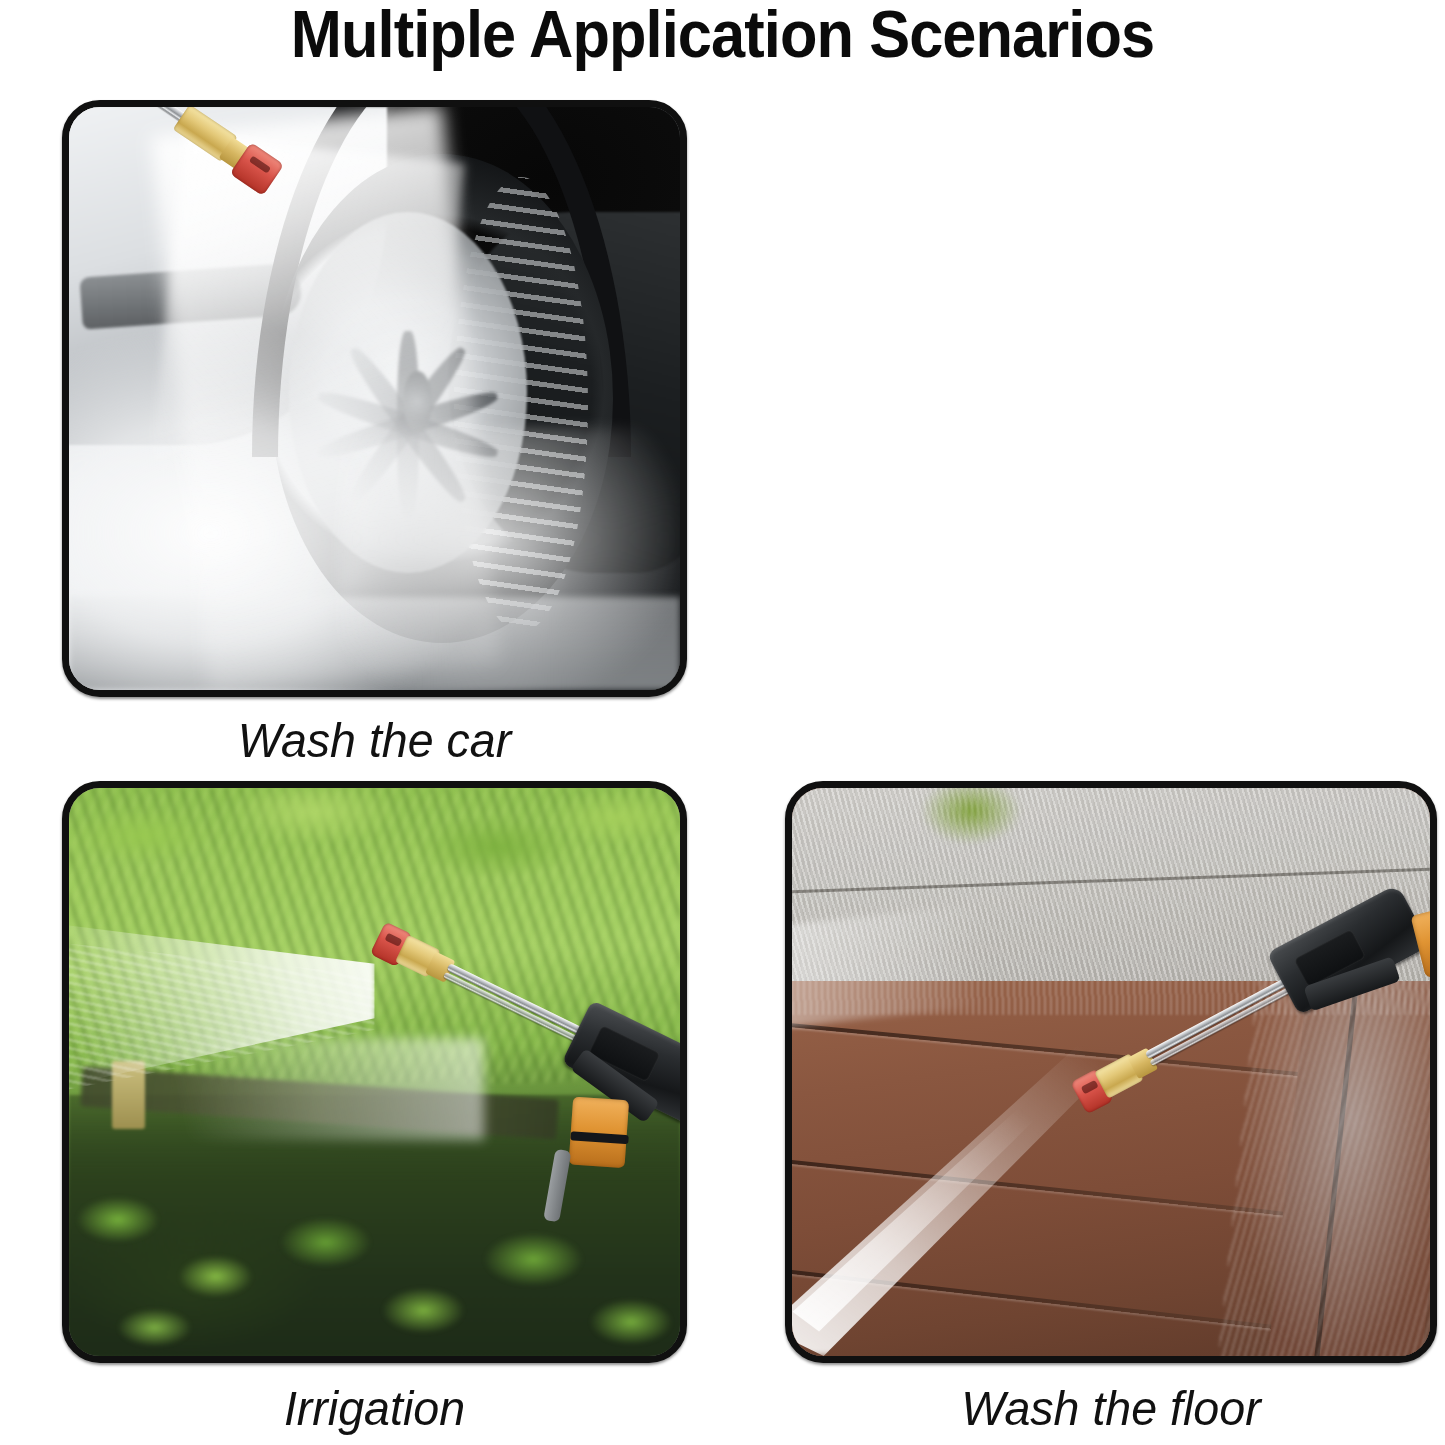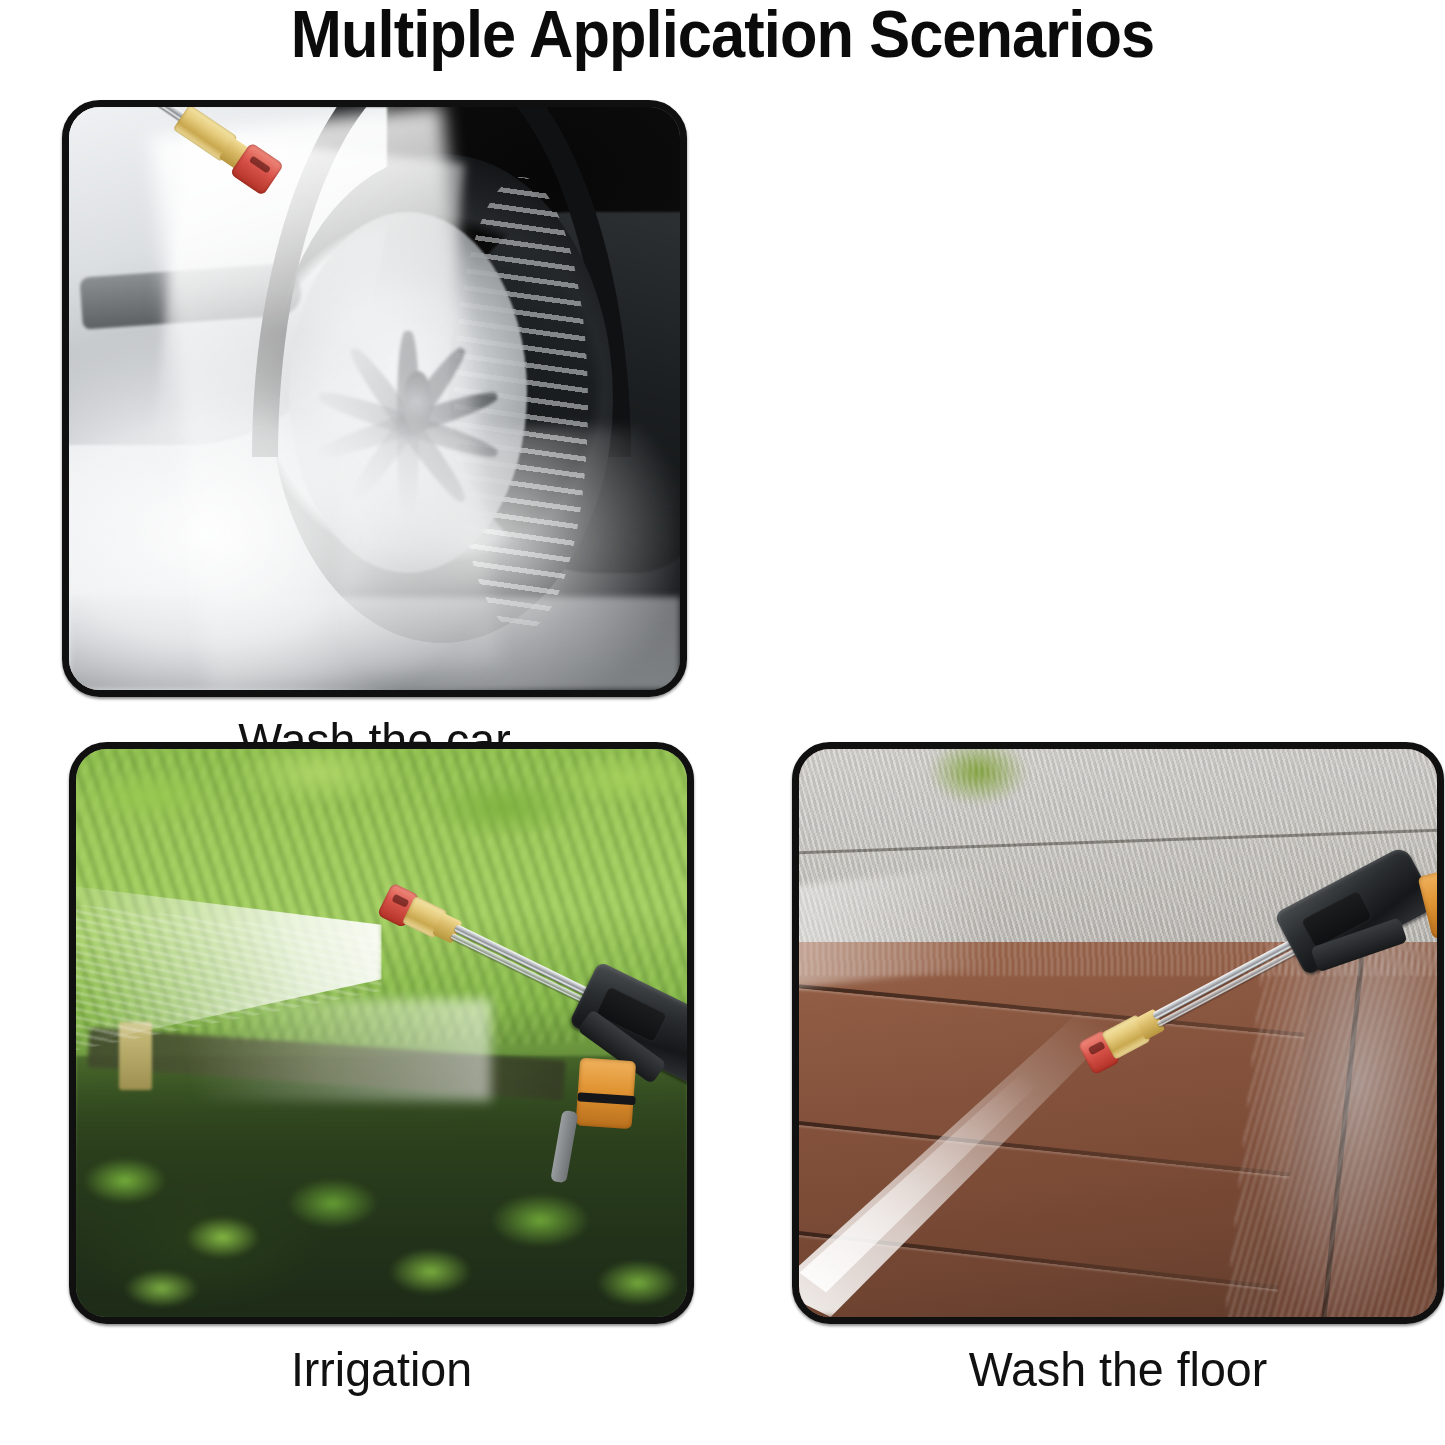--- a/index.html
+++ b/index.html
@@ -21,23 +21,23 @@
     letter-spacing:-1px;
     color:#0b0b0b;
     line-height:76px;
     white-space:nowrap;
     transform:scaleX(0.93);
   }
 
   
   #scenario-grid { position:absolute; top:0; left:0; width:1445px; height:1445px; }
 
-  .scenario-cell { position:absolute; }
+  .scenario-cell { position:absolute;font-style:italic; }
   .cell-r0 { top:100px; }
-  .cell-r1 { top:742px;margin-left:7px; }
+  .cell-r1 { top:781px; }
   .cell-c0 { left:62px; width:625px; }
   .cell-c1 { left:785px; width:652px; }
 
   .panel {
     position:relative;
     width:100%;
     height:597px;
     border:7px solid #101010;
     border-radius:38px;
     overflow:hidden;

